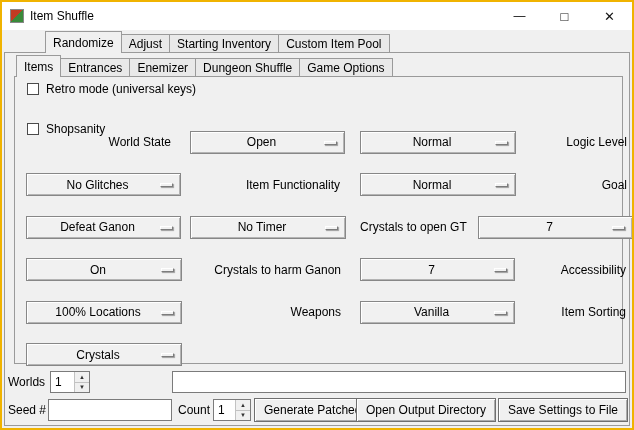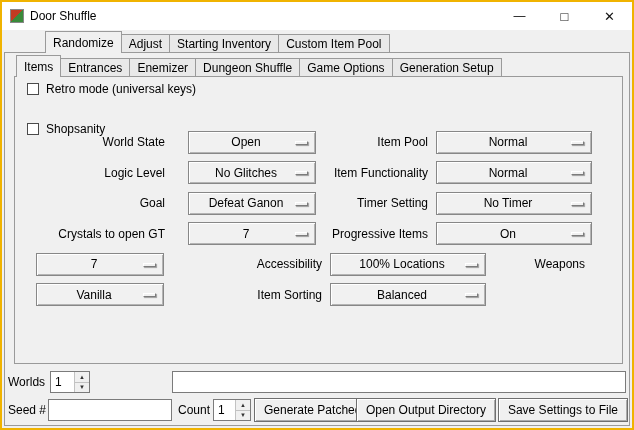--- a/index.html
+++ b/index.html
@@ -49,35 +49,35 @@
   
   .check-row{position:absolute; left:25px; height:14px; display:flex; align-items:center; z-index:2;}
   .checkbox{
     width:12px; height:12px; box-sizing:border-box; background:#fff;
     border:1px solid #4a4a4a; margin-right:7px; cursor:default;
   }
   .check-label{font-size:12px;}
 
   
   .settings-grid{
-    position:absolute; top:125px; left:18px; width:572px; z-index:2;
+    position:absolute; top:125px; left:24px; width:572px; z-index:2;
     display:grid; grid-template-columns:152px 158px 106px 156px;
-    grid-auto-rows:30.5px; align-items:center;
+    grid-auto-rows:30.5px; align-items:center;gap:12px;
   }
   .s-label{font-size:12px; text-align:right; white-space:nowrap;}
   .lab-l{padding-right:7px;}
   .lab-r{padding-right:8px;}
   .dropdown{
     position:relative; box-sizing:border-box; height:23px;
     background:#f1f1f1; border:1px solid #878787;
     box-shadow:inset 1px 1px 0 #ffffff, inset -1px -1px 0 #b4b4b4;
     display:flex; align-items:center; justify-content:center;
     font-size:12px; cursor:default;
   }
-  .dd-l{width:128px;margin-left:16px;}
+  .dd-l{width:155px;}
   .dd-r{width:156px;}
   .dd-text{padding-right:12px; white-space:nowrap;}
   .dd-ind{
     position:absolute; right:7px; top:9px; width:13px; height:4px;
     background:#f1f1f1; box-sizing:border-box;
     border-top:1px solid #ffffff; border-left:1px solid #ffffff;
     border-right:1px solid #7c7c7c; border-bottom:1px solid #7c7c7c;
     box-shadow:1px 1px 1px rgba(0,0,0,0.35);
   }
 
@@ -114,21 +114,21 @@
   .btn.abs{position:absolute; top:0;}
   .right-group{position:absolute; right:4px; top:0; display:flex; gap:2px;}
 </style>
 </head>
 <body>
 
 <div class="window">
 
   <div class="titlebar">
     <div class="app-icon"></div>
-    <span class="title">Door Shuffle</span>
+    <span class="title">Item Shuffle</span>
     <div class="tb-btns">
       <div class="tb-btn">
         <span class="glyph-min">—</span>
       </div>
       <div class="tb-btn">
         <span class="glyph-max">□</span>
       </div>
       <div class="tb-btn">
         <span class="glyph-close">✕</span>
       </div>
@@ -142,41 +142,39 @@
     <div class="tab">Custom Item Pool</div>
   </div>
   <div class="pane outer-pane"></div>
 
   <div class="tabs inner-tabs">
     <div class="tab active">Items</div>
     <div class="tab">Entrances</div>
     <div class="tab">Enemizer</div>
     <div class="tab">Dungeon Shuffle</div>
     <div class="tab">Game Options</div>
-    <div class="tab">Generation Setup</div>
   </div>
   <div class="pane inner-pane"></div>
 
   <div class="check-row" style="top:80px;">
     <div class="checkbox"></div>
     <span class="check-label">Retro mode (universal keys)</span>
   </div>
   <div class="check-row" style="top:120px;">
     <div class="checkbox"></div>
     <span class="check-label">Shopsanity</span>
   </div>
 
   <div class="settings-grid">
 
     <span class="s-label lab-l">World State</span>
     <div class="dropdown dd-l">
       <span class="dd-text">Open</span>
       <span class="dd-ind"></span>
     </div>
-    <span class="s-label lab-r">Item Pool</span>
     <div class="dropdown dd-r">
       <span class="dd-text">Normal</span>
       <span class="dd-ind"></span>
     </div>
 
     <span class="s-label lab-l">Logic Level</span>
     <div class="dropdown dd-l">
       <span class="dd-text">No Glitches</span>
       <span class="dd-ind"></span>
     </div>
@@ -184,55 +182,54 @@
     <div class="dropdown dd-r">
       <span class="dd-text">Normal</span>
       <span class="dd-ind"></span>
     </div>
 
     <span class="s-label lab-l">Goal</span>
     <div class="dropdown dd-l">
       <span class="dd-text">Defeat Ganon</span>
       <span class="dd-ind"></span>
     </div>
-    <span class="s-label lab-r">Timer Setting</span>
     <div class="dropdown dd-r">
       <span class="dd-text">No Timer</span>
       <span class="dd-ind"></span>
     </div>
 
     <span class="s-label lab-l">Crystals to open GT</span>
     <div class="dropdown dd-l">
       <span class="dd-text">7</span>
       <span class="dd-ind"></span>
     </div>
-    <span class="s-label lab-r">Progressive Items</span>
     <div class="dropdown dd-r">
       <span class="dd-text">On</span>
       <span class="dd-ind"></span>
     </div>
 
+    <span class="s-label lab-l">Crystals to harm Ganon</span>
     <div class="dropdown dd-l">
       <span class="dd-text">7</span>
       <span class="dd-ind"></span>
     </div>
     <span class="s-label lab-r">Accessibility</span>
     <div class="dropdown dd-r">
       <span class="dd-text">100% Locations</span>
       <span class="dd-ind"></span>
     </div>
 
     <span class="s-label lab-l">Weapons</span>
     <div class="dropdown dd-l">
       <span class="dd-text">Vanilla</span>
       <span class="dd-ind"></span>
     </div>
     <span class="s-label lab-r">Item Sorting</span>
     <div class="dropdown dd-r">
-      <span class="dd-text">Balanced</span>
+      <span class="dd-text">Crystals</span>
       <span class="dd-ind"></span>
     </div>
 
   </div>
 
   <div class="bottom-row row1">
     <span class="b-label" style="left:6px;">Worlds</span>
     <div class="spin" style="left:48px; width:40px;">
       <span class="spin-val">1</span>
       <div class="spin-btns">

